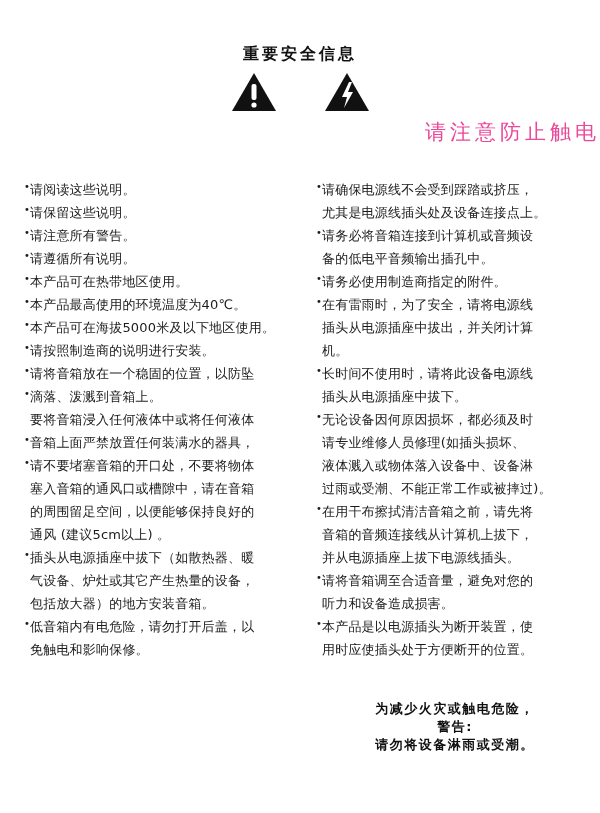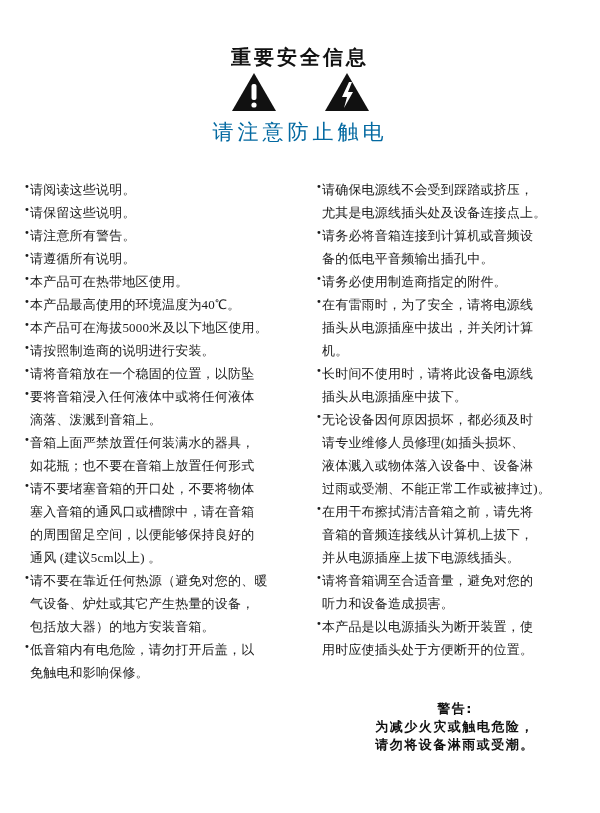--- a/index.html
+++ b/index.html
@@ -1,31 +1,31 @@
 <!DOCTYPE html>
 <html><head>
   <meta charset="utf-8">
   <style>
     html, body { margin: 0; padding: 0; background: #ffffff; }
     body { width: 600px; height: 813px; position: relative; overflow: hidden;
       font-family: "DejaVu Sans", "Liberation Sans", sans-serif; color: #1a1a1a; }
     .title { position: absolute; top: 44px; left: 0; width: 600px; text-align: center;
-      font-size: 20px; letter-spacing: 3px; font-weight: bold; color: #111; }
+      font-size: 16px; letter-spacing: 3px; font-weight: bold; color: #111; }
     .icons { position: absolute; top: 72px; left: 0; width: 600px; height: 44px; }
     .icon { position: absolute; top: 0; width: 46px; height: 40px; }
     .icon.warn { left: 231px; }
     .icon.shock { left: 324px; }
-    .subtitle { position: absolute; top: 118px; left: 0; width: 600px; text-align: center;
-      font-size: 21px; letter-spacing: 4px; color: #0369a1; }
+    .subtitle { position: absolute; top: 118px; left: 0; width: 600px; text-align: right;
+      font-size: 21px; letter-spacing: 4px; color: #ec4899; }
     .col { position: absolute; top: 178px; width: 290px; font-size: 13px; line-height: 23px; }
     .col.left { left: 24px; }
     .col.right { left: 316px; }
     .item { margin: 0; padding-left: 6px; position: relative; }
     .item .bullet { position: absolute; left: 0; top: -3px; font-size: 10px; }
-    .item .line { display: block; white-space: nowrap; letter-spacing: 0.2px; font-family: Liberation Serif, serif; }
+    .item .line { display: block; white-space: nowrap; letter-spacing: 0.2px; }
     .warning { position: absolute; top: 700px; left: 310px; width: 290px; text-align: center;
       font-size: 13px; line-height: 18px; font-weight: bold; letter-spacing: 1.5px; color: #111; }
   </style>
 </head>
 <body>
 
 <div class="title">重要安全信息</div>
 
 <div class="icons">
   <svg class="icon warn" viewBox="0 0 46 40">
@@ -73,38 +73,37 @@
     <div class="item">
       <span class="bullet">•</span>
       <span class="line">请按照制造商的说明进行安装。</span>
     </div>
     <div class="item">
       <span class="bullet">•</span>
       <span class="line">请将音箱放在一个稳固的位置，以防坠</span>
     </div>
     <div class="item">
       <span class="bullet">•</span>
+      <span class="line">滴落、泼溅到音箱上。</span>
       <span class="line">要将音箱浸入任何液体中或将任何液体</span>
-      <span class="line">滴落、泼溅到音箱上。</span>
     </div>
     <div class="item">
       <span class="bullet">•</span>
       <span class="line">音箱上面严禁放置任何装满水的器具，</span>
-      <span class="line">如花瓶；也不要在音箱上放置任何形式</span>
     </div>
     <div class="item">
       <span class="bullet">•</span>
       <span class="line">请不要堵塞音箱的开口处，不要将物体</span>
       <span class="line">塞入音箱的通风口或槽隙中，请在音箱</span>
       <span class="line">的周围留足空间，以便能够保持良好的</span>
       <span class="line">通风 (建议5cm以上) 。</span>
     </div>
     <div class="item">
       <span class="bullet">•</span>
-      <span class="line">请不要在靠近任何热源（避免对您的、暖</span>
+      <span class="line">插头从电源插座中拔下（如散热器、暖</span>
       <span class="line">气设备、炉灶或其它产生热量的设备，</span>
       <span class="line">包括放大器）的地方安装音箱。</span>
     </div>
     <div class="item">
       <span class="bullet">•</span>
       <span class="line">低音箱内有电危险，请勿打开后盖，以</span>
       <span class="line">免触电和影响保修。</span>
     </div>
   </div>
 <div class="col right" id="right-col">
@@ -152,16 +151,16 @@
       <span class="line">听力和设备造成损害。</span>
     </div>
     <div class="item">
       <span class="bullet">•</span>
       <span class="line">本产品是以电源插头为断开装置，使</span>
       <span class="line">用时应使插头处于方便断开的位置。</span>
     </div>
   </div>
 
 <div class="warning">
+  <div>为减少火灾或触电危险，</div>
   <div>警告:</div>
-  <div>为减少火灾或触电危险，</div>
   <div>请勿将设备淋雨或受潮。</div>
 </div>
 
 </body></html>

